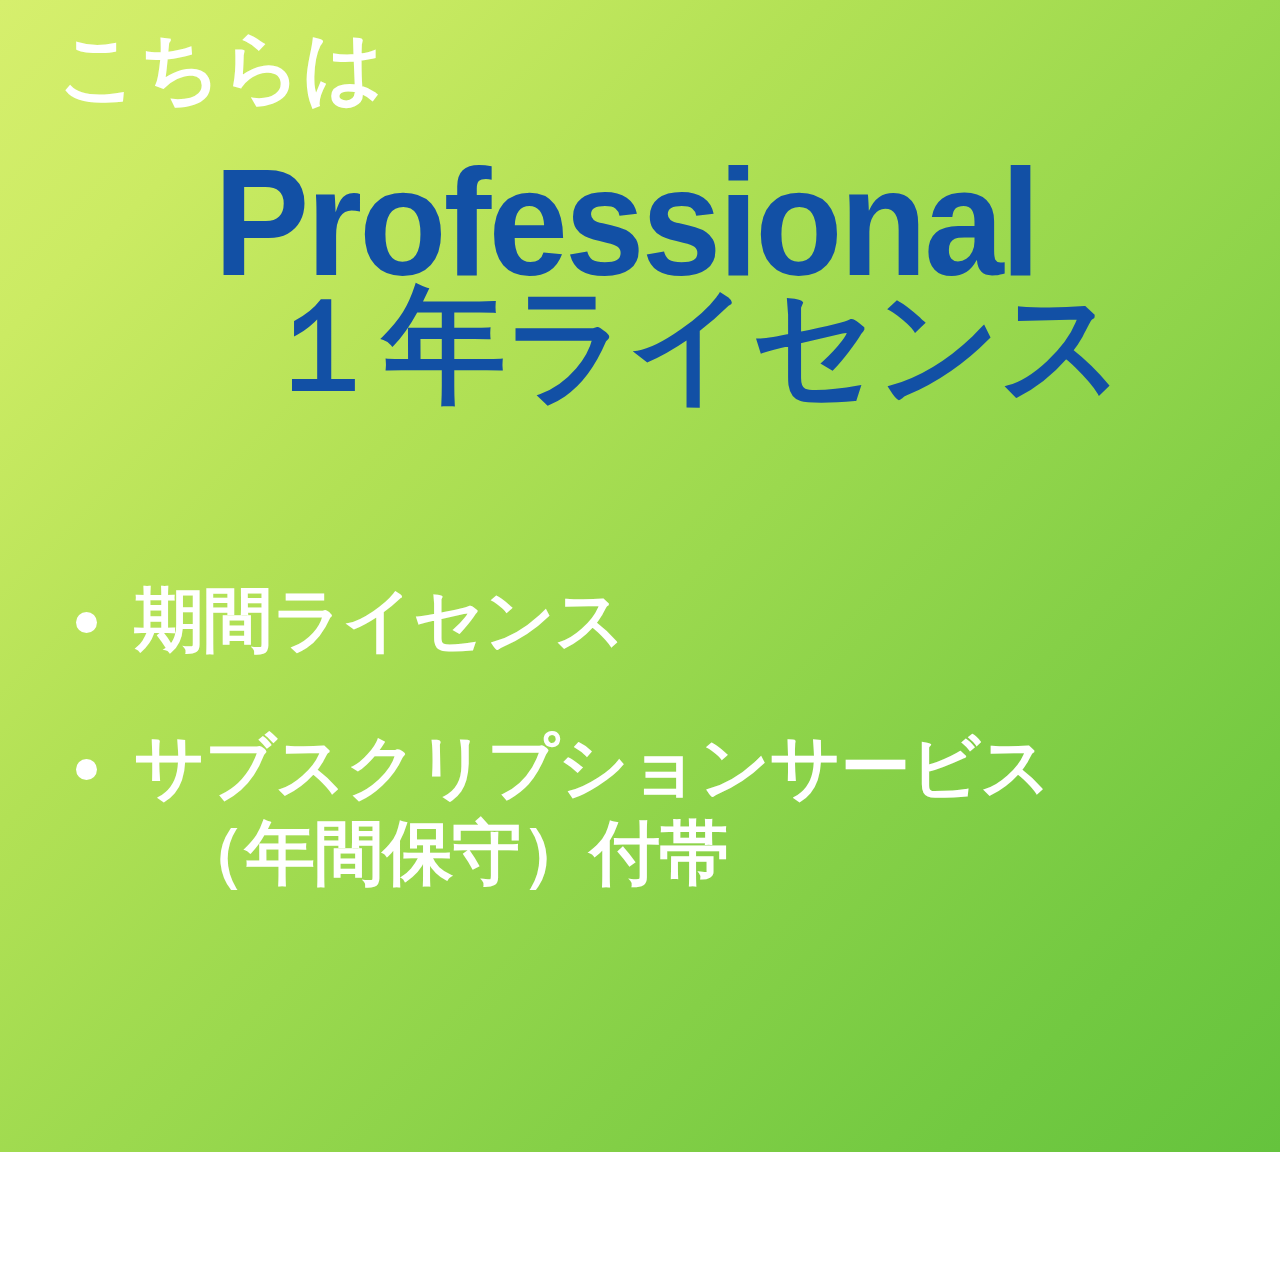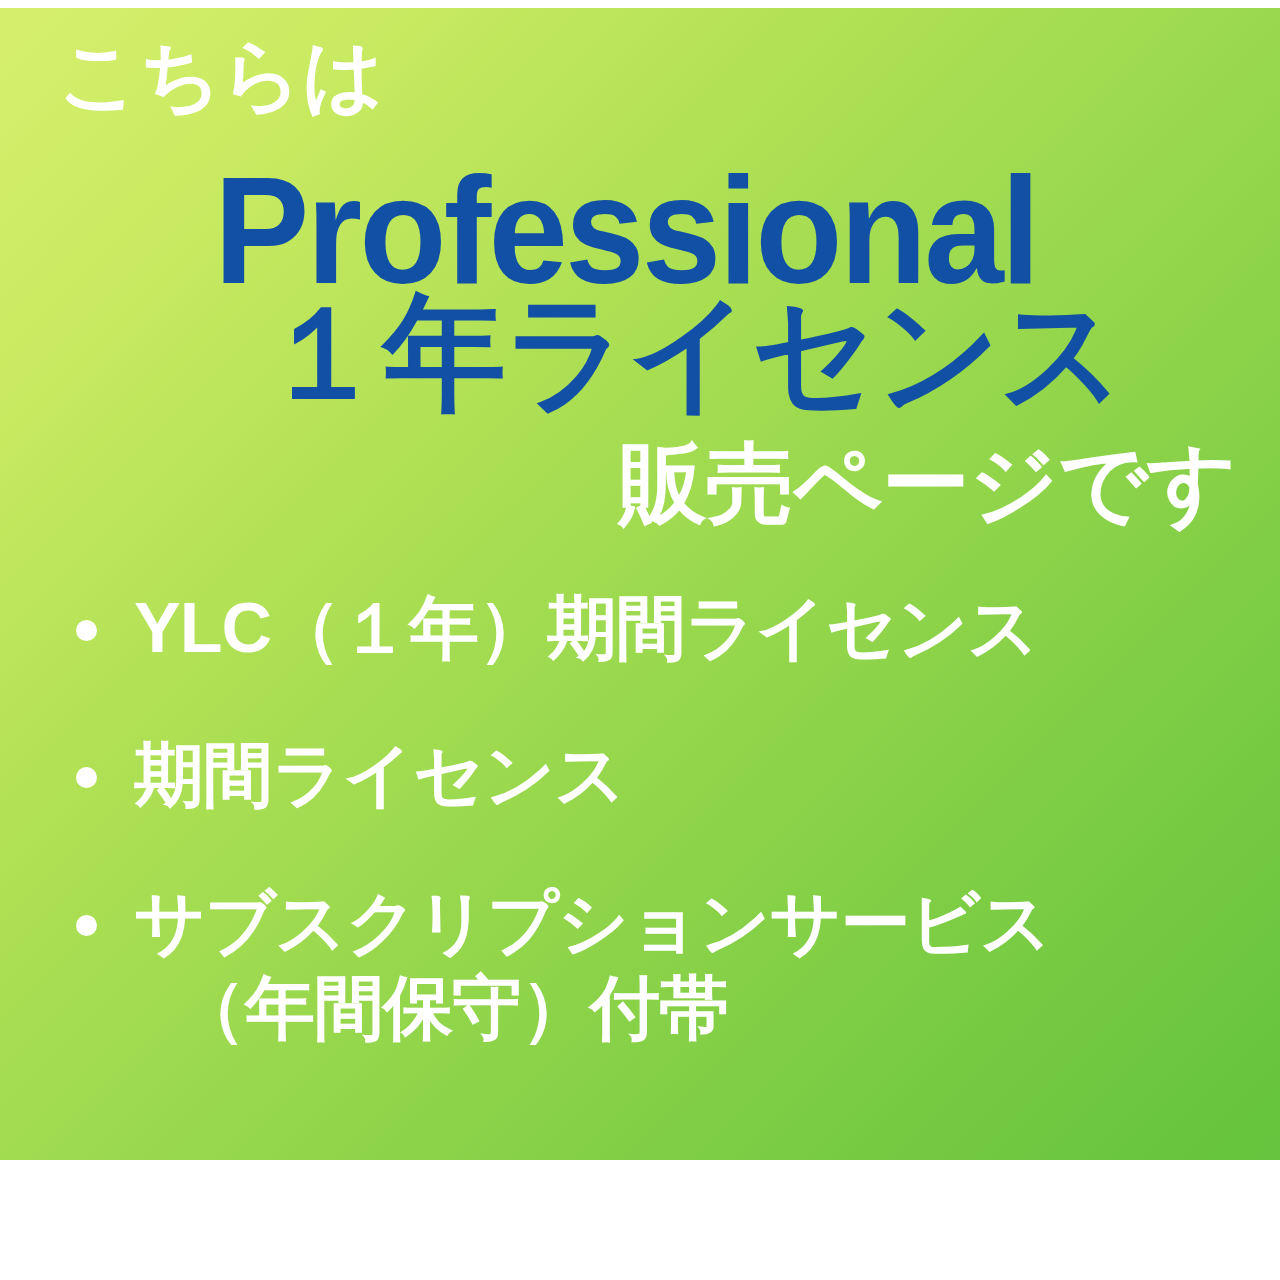--- a/index.html
+++ b/index.html
@@ -18,21 +18,20 @@
     font-family: "Liberation Sans", "DejaVu Sans", sans-serif;
     
     background: linear-gradient(135deg,
                 #d6ef6d 0%,
                 #cbeb63 14%,
                 #b2e155 34%,
                 #9bd94e 52%,
                 #85d047 70%,
                 #72c941 86%,
                 #65c33d 100%);
-    margin-top: 8px;
   }
 
   
 
   .line-kochiraha {
     position: absolute;
     left: 58px;
     top: 24px;
     font-size: 80px;
     font-weight: bold;
@@ -137,29 +136,23 @@
 <body>
 
 <div class="poster">
 
   <div class="line-kochiraha">こちらは</div>
 
   <div class="line-product">Professional</div>
 
   <div class="line-license">１年ライセンス</div>
 
-  <div class="line-salespage">販売ページです</div>
 
   <ul class="feature-list">
 
-    <li class="feature-item">
-      <span class="feature-bullet"></span>
-      <span class="feature-text">YLC（１年）期間ライセンス</span>
-
-    </li>
 
     <li class="feature-item">
       <span class="feature-bullet"></span>
       <span class="feature-text">期間ライセンス</span>
 
     </li>
 
 
     <li class="feature-item">
       <span class="feature-bullet"></span>

